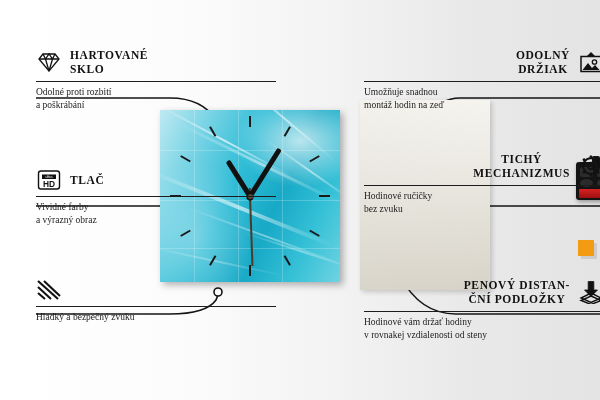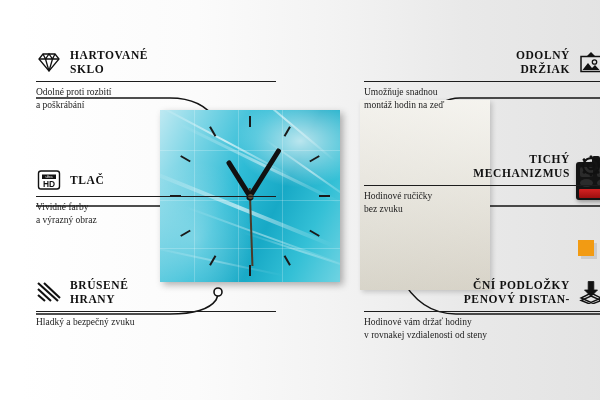--- a/index.html
+++ b/index.html
@@ -69,21 +69,21 @@
 
   
   .lines{position:absolute;left:0;top:0;width:600px;height:400px;pointer-events:none;}
 
   
   .feat{position:absolute;width:240px;}
   .feat .head{display:flex;align-items:center;gap:8px;}
   .feat.right .head{justify-content:flex-end;}
   .feat .title{font-family:"Liberation Serif",serif;font-weight:bold;
     font-size:11.5px;letter-spacing:.6px;color:#111;line-height:1.25;text-transform:uppercase;}
-  .feat.right .title{text-align:right;}
+  .feat.right .title{text-align:center;}
   .feat .rule{border-top:1px solid #1d1d1d;margin:4px 0 4px 0;}
   .feat .desc{font-family:"Liberation Serif",serif;font-size:9.5px;color:#1c1c1c;line-height:1.35;}
   .feat.right .desc{text-align:left;}
   .ico{width:26px;height:24px;flex:0 0 26px;display:block;}
 
   .f-l1{left:16px;top:48px;}
   .f-l2{left:16px;top:168px;}
   .f-l3{left:16px;top:278px;}
   .f-r1{left:344px;top:48px;}
   .f-r2{left:344px;top:152px;}
@@ -211,24 +211,20 @@
   <div class="feat left f-l3">
     <div class="head">
       <svg class="ico" viewBox="0 0 26 24">
         <g stroke="#111" stroke-width="2.1" fill="none">
           <path d="M2,3 L22,21"></path>
             <path d="M2,9 L15,21"></path>
           <path d="M2,15 L9,21"></path>
             <path d="M8,3 L24,18"></path>
         </g>
       </svg>
-      <div class="title">
-        <div>BRÚSENÉ</div>
-        <div>HRANY</div>
-      </div>
     </div>
     <div class="rule"></div>
     <div class="desc">
       <div>Hladký a bezpečný zvuku</div>
       <div></div>
     </div>
   </div>
 
   <div class="feat right f-r1">
     <div class="head">
@@ -276,22 +272,22 @@
     <div class="rule"></div>
     <div class="desc">
       <div>Hodinové ručičky</div>
       <div>bez zvuku</div>
     </div>
   </div>
 
   <div class="feat right f-r3">
     <div class="head">
       <div class="title">
+        <div>PENOVÝ DISTAN-</div>
         <div>ČNÍ PODLOŽKY</div>
-        <div>PENOVÝ DISTAN-</div>
       </div>
       <svg class="ico" viewBox="0 0 26 24">
         <path d="M10.2,1.5 L15.8,1.5 L15.8,10 L19.5,10 L13,16.5 L6.5,10 L10.2,10 Z" fill="#111" stroke="#111" stroke-width="0.8" stroke-linejoin="round"></path>
         <path d="M13,13 L23,18 L13,22.5 L3,18 Z" fill="none" stroke="#111" stroke-width="1.4"></path>
         <path d="M13,16 L23,20.5 L13,24.5 L3,20.5 Z" fill="none" stroke="#111" stroke-width="1.4"></path>
       </svg>
     </div>
     <div class="rule"></div>
     <div class="desc">
       <div>Hodinové vám držať hodiny</div>

